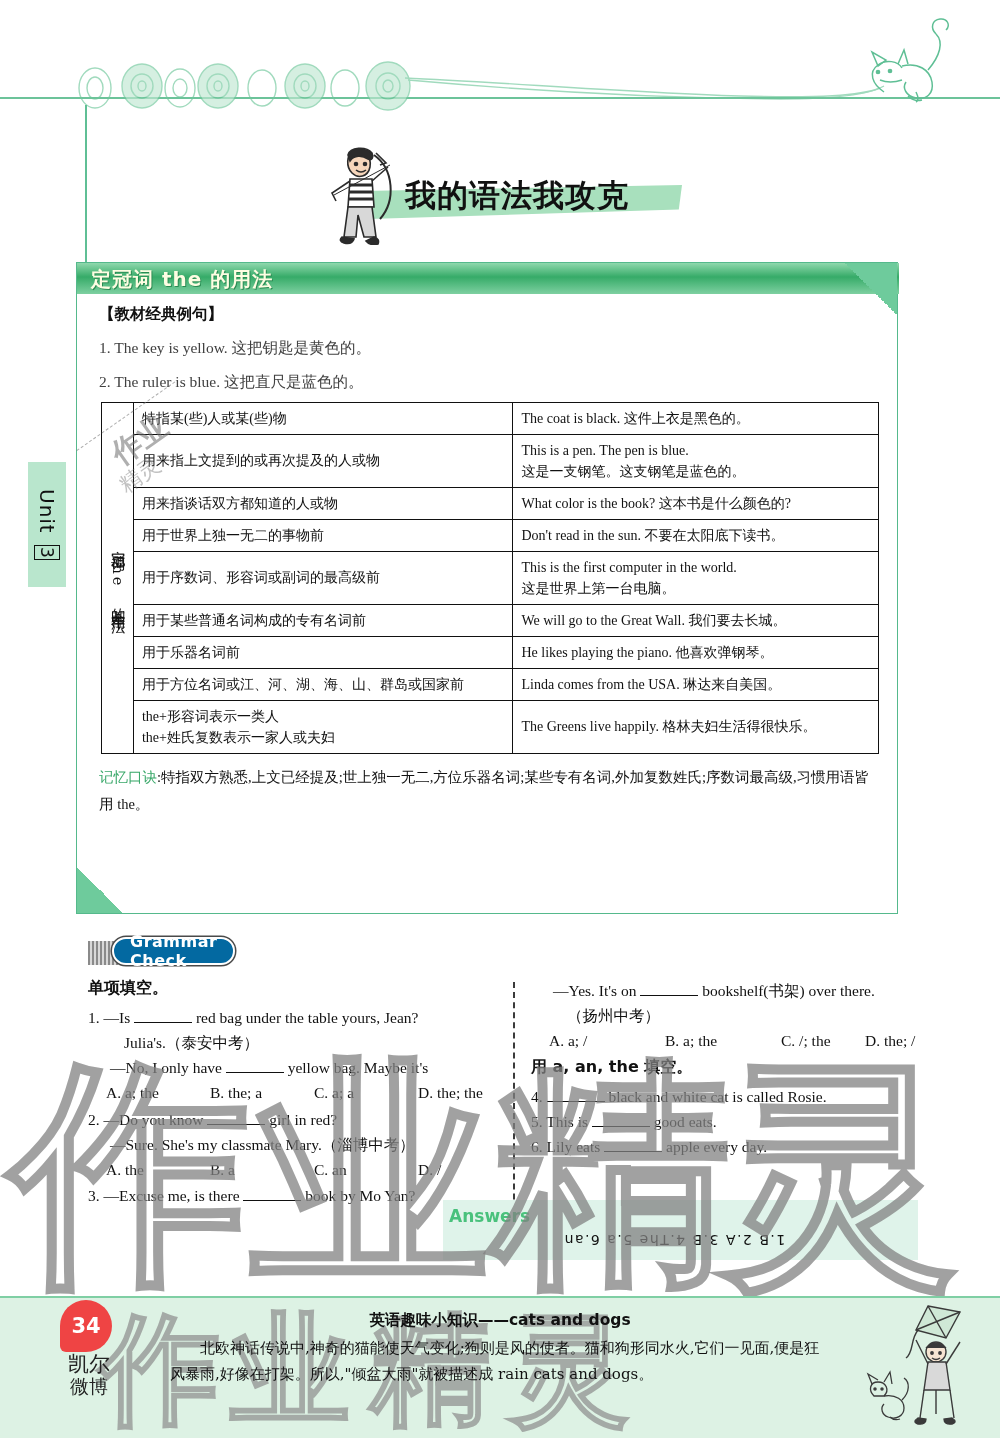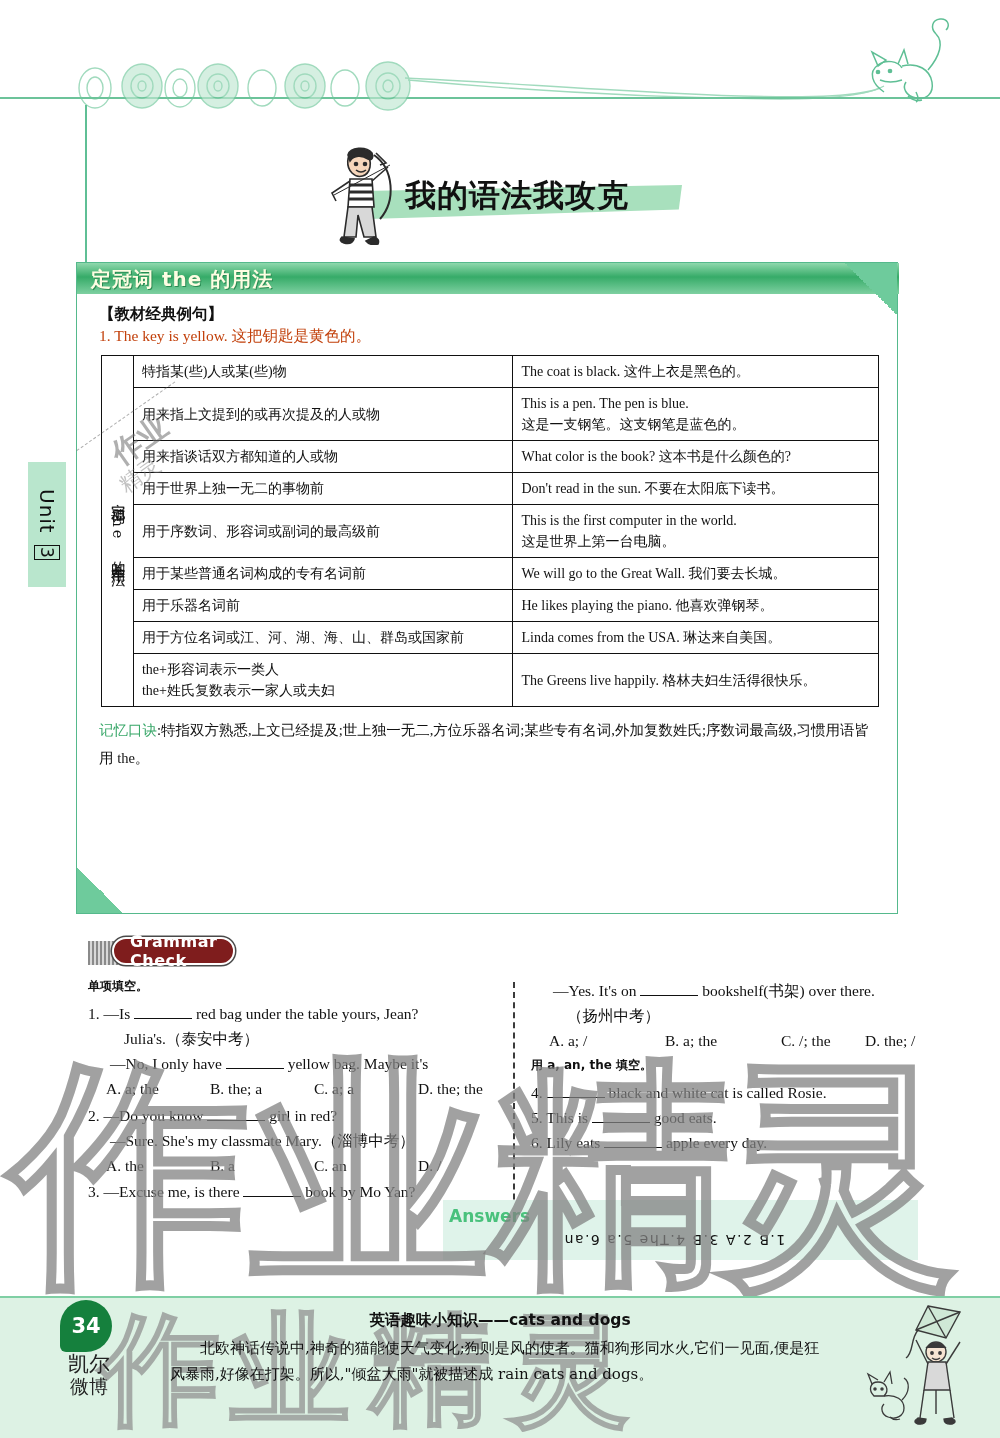--- a/index.html
+++ b/index.html
@@ -69,54 +69,54 @@
     background:linear-gradient(225deg,#6ecb9c 0%,#6ecb9c 50%,transparent 50%); }
   .corner-bl { position:absolute; left:0; bottom:0; width:46px; height:46px;
     background:linear-gradient(45deg,#6ecb9c 0%,#6ecb9c 50%,transparent 50%); }
 
   .gbox-inner { position:absolute; left:0; top:31px; width:822px; padding:8px 16px 0 22px; }
 
   .intro-p { font-size:15.5px; color:#111; text-indent:2em; line-height:1.5;
     font-family:"DejaVu Serif", serif; }
   .sub-h { font-size:15.5px; color:#111; font-weight:bold; margin-top:2px;
     font-family:"DejaVu Sans", sans-serif;}
-  .ex-line { font-size:15.5px; color:#c2410c; margin-top:0; line-height:1.45; }
+  .ex-line { font-size:15.5px; color:#404040; margin-top:12px; line-height:1.45; }
 
   
   table.rules { border-collapse:collapse; width:778px; margin-top:8px; margin-left:2px; }
   table.rules td { border:1px solid #111; padding:5px 8px; font-size:14px;
     color:#111; vertical-align:middle; line-height:1.5; }
   table.rules td.vhead { width:32px; text-align:center; padding:2px 1px; }
   table.rules td.cdesc { width:380px; }
   table.rules td.cex { width:366px; }
   .vhead-inner { writing-mode:vertical-rl; font-size:14.5px; letter-spacing:3px;
     display:inline-block; font-family:"DejaVu Serif", serif; }
 
   
   .mnemo { margin-top:10px; font-size:14.5px; line-height:1.9; color:#111; }
   .mnemo .lab { color:#3aa86a; font-family:"DejaVu Sans", sans-serif; }
 
   
   .gc-badge-wrap { position:absolute; left:88px; top:937px; }
   .gc-hatch { position:absolute; left:0; top:4px; width:40px; height:24px;
     background:repeating-linear-gradient(90deg,#8a8a8a 0 2px,#d8d8d8 2px 4px); }
   .gc-pill { position:absolute; left:24px; top:0; height:28px; padding:0 16px;
-    background:#7f1d1d; border:2px solid #ffffff; border-radius:14px;
+    background:#0369a1; border:2px solid #ffffff; border-radius:14px;
     box-shadow:0 0 0 1.5px #4a4a4a;
     display:flex; align-items:center; }
   .gc-pill span { color:#fff; font-family:"DejaVu Sans", sans-serif;
     font-weight:bold; font-size:16px; letter-spacing:0.5px; }
 
   .gc-cols { position:absolute; left:88px; top:978px; width:830px; height:300px; }
   .gc-left { position:absolute; left:0; top:0; width:410px; }
   .gc-right { position:absolute; left:443px; top:0; width:390px; }
   .gc-divider { position:absolute; left:425px; top:4px; width:0; height:268px;
     border-left:2px dashed #3b3b3b; }
 
-  .q-head { font-size:12px; font-weight:bold; margin-bottom:6px;
+  .q-head { font-size:16px; font-weight:bold; margin-bottom:6px;
     font-family:"DejaVu Sans", sans-serif; color:#111; }
   .q-line { font-size:15.5px; line-height:1.62; color:#111; }
   .q-line.ind { padding-left:22px; }
   .q-line.ind2 { padding-left:36px; }
   .blank { display:inline-block; border-bottom:1.4px solid #111; width:58px; }
   .opts { display:flex; font-size:15.5px; padding-left:18px; line-height:1.7; color:#111; }
   .opts span { }
   .o1 { width:104px; } .o2 { width:104px; } .o3 { width:104px; } .o4 { }
   .o1r { width:116px; } .o2r { width:116px; } .o3r { width:84px; }
 
@@ -127,21 +127,21 @@
     font-family:"DejaVu Sans", sans-serif; font-weight:bold; font-size:17px; }
   .answers-val { position:absolute; left:120px; top:32px;
     font-family:"DejaVu Sans", sans-serif; font-size:14px; color:#111;
     transform:rotate(180deg); letter-spacing:1.5px; white-space:nowrap; }
 
   
   .footer { position:absolute; left:0; top:1296px; width:1000px; height:142px;
     background:#ddf2e4; }
   .footer-rule { position:absolute; left:0; top:0; width:1000px; height:2px; background:#7fcfa4; }
   .pagebub { position:absolute; left:60px; top:1300px; width:52px; height:52px;
-    background:#15803d; border-radius:50% 50% 50% 6px;
+    background:#ef4444; border-radius:50% 50% 50% 6px;
     display:flex; align-items:center; justify-content:center;text-align:center; }
   .pagebub span { color:#fff; font-family:"DejaVu Sans", sans-serif;
     font-weight:bold; font-size:21px; }
   .brand { position:absolute; left:52px; top:1352px; width:74px; text-align:center;
     font-family:"DejaVu Sans", sans-serif; color:#222; line-height:1.15; }
   .brand .b1 { font-size:21px; } .brand .b2 { font-size:19px; }
 
   .fn-title { position:absolute; left:0; top:1310px; width:1000px; text-align:center;
     font-family:"DejaVu Sans", sans-serif; font-weight:bold; font-size:15.5px; color:#111; }
   .fn-body { position:absolute; left:170px; top:1336px; width:660px;
@@ -249,20 +249,21 @@
 
 <div class="gbox">
   <div class="gbox-hdr"></div>
   <div class="gbox-hdr-text">定冠词 the 的用法</div>
   <div class="corner-tr"></div>
   <div class="corner-bl"></div>
 
   <div class="gbox-inner">
     <div class="sub-h">【教材经典例句】</div>
     <div class="ex-line">1. The key is yellow. 这把钥匙是黄色的。</div>
+    <div class="ex-line">2. The ruler is blue. 这把直尺是蓝色的。</div>
 
     <table class="rules">
       <tbody>
         <tr>
           <td class="vhead" rowspan="9">
             <span class="vhead-inner">定冠词 the 的基本用法</span>
           </td>
           <td class="cdesc">特指某(些)人或某(些)物</td>
           <td class="cex">The coat is black. 这件上衣是黑色的。</td>
         </tr>

